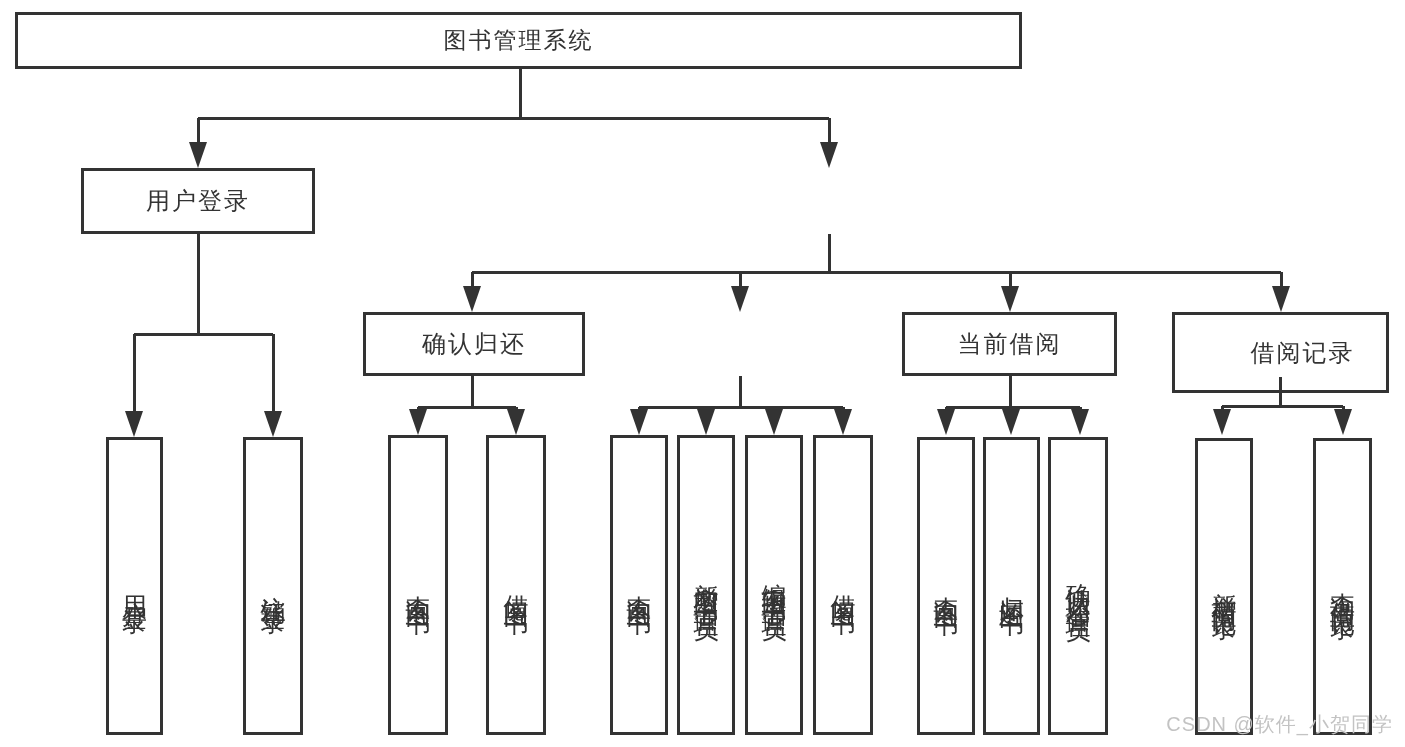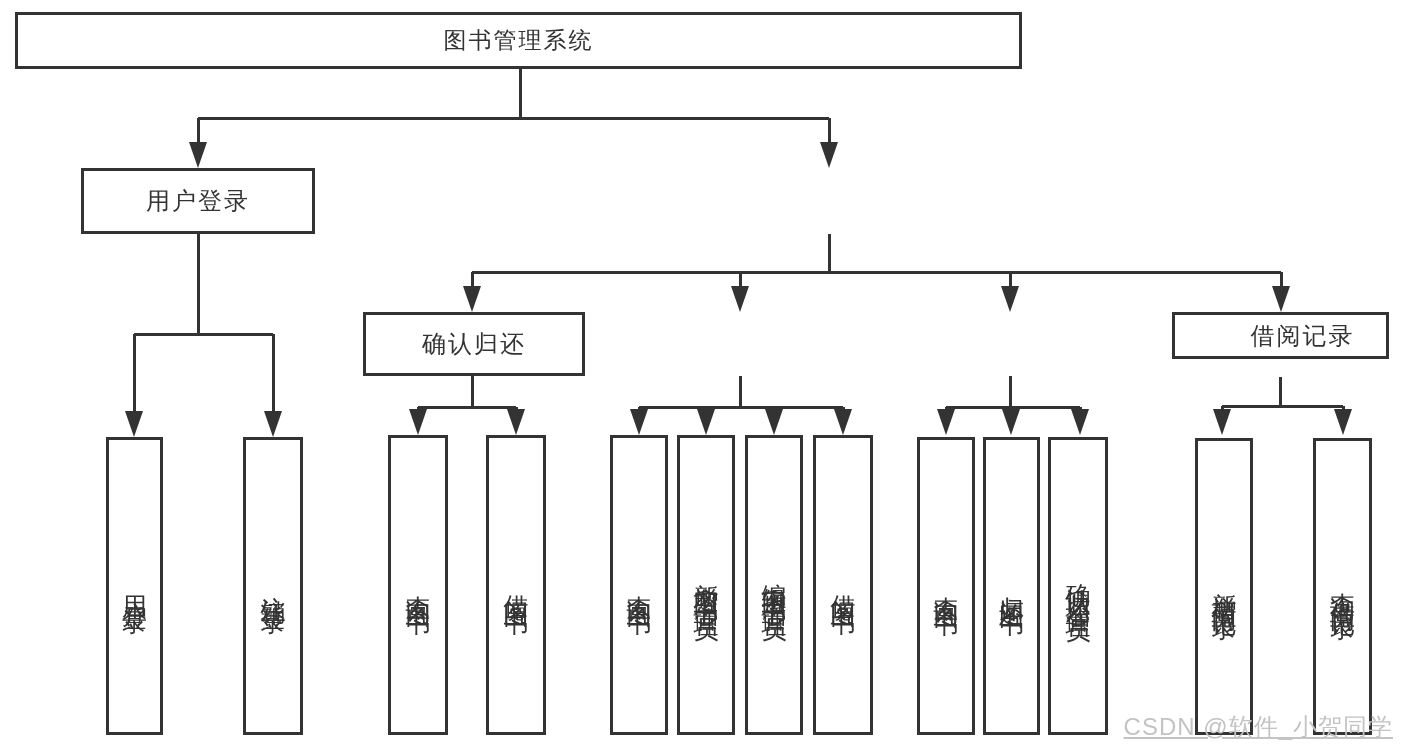--- a/index.html
+++ b/index.html
@@ -54,42 +54,44 @@
   .arrow .shaft{width:3px;background:var(--line);}
   .arrow .head{
     width:0;height:0;
     border-left:9px solid transparent;
     border-right:9px solid transparent;
   }
   .watermark{
     position:absolute;
     right:12px;
     top:711px;
-    font-size:24px;
+    font-size:20px;
     letter-spacing:1px;
     color:var(--wm);
     z-index:10;
-    text-decoration:underline;
   }
 </style>
 </head>
 <body>
 
 <div id="canvas">
   <div class="watermark">CSDN @软件_小贺同学</div>
 <div class="node root" style="left: 15px; top: 12px; width: 1007px; height: 57px;">
       <span class="node-label">图书管理系统</span>
     </div>
     <div class="node branch" style="left: 81px; top: 168px; width: 234px; height: 66px;">
       <span class="node-label">用户登录</span>
     </div>
     <div class="node branch" style="left: 363px; top: 312px; width: 222px; height: 64px;">
       <span class="node-label">确认归还</span>
     </div>
-    <div class="node branch" style="left: 1172px; top: 312px; width: 217px; height: 47px; padding-left: 44px;">
+    <div class="node branch" style="left: 902px; top: 312px; width: 215px; height: 64px;">
+      <span class="node-label">当前借阅</span>
+    </div>
+    <div class="node branch" style="left: 1172px; top: 312px; width: 217px; height: 81px; padding-left: 44px;">
       <span class="node-label">借阅记录</span>
     </div>
     <div class="node leaf" style="left: 106px; top: 437px; width: 57px; height: 298px;">
       <span class="node-label">用户登录</span>
     </div>
     <div class="node leaf" style="left: 243px; top: 437px; width: 60px; height: 298px;">
       <span class="node-label">注销登录</span>
     </div>
     <div class="node leaf" style="left: 388px; top: 435px; width: 60px; height: 300px;">
       <span class="node-label">查询图书</span>

